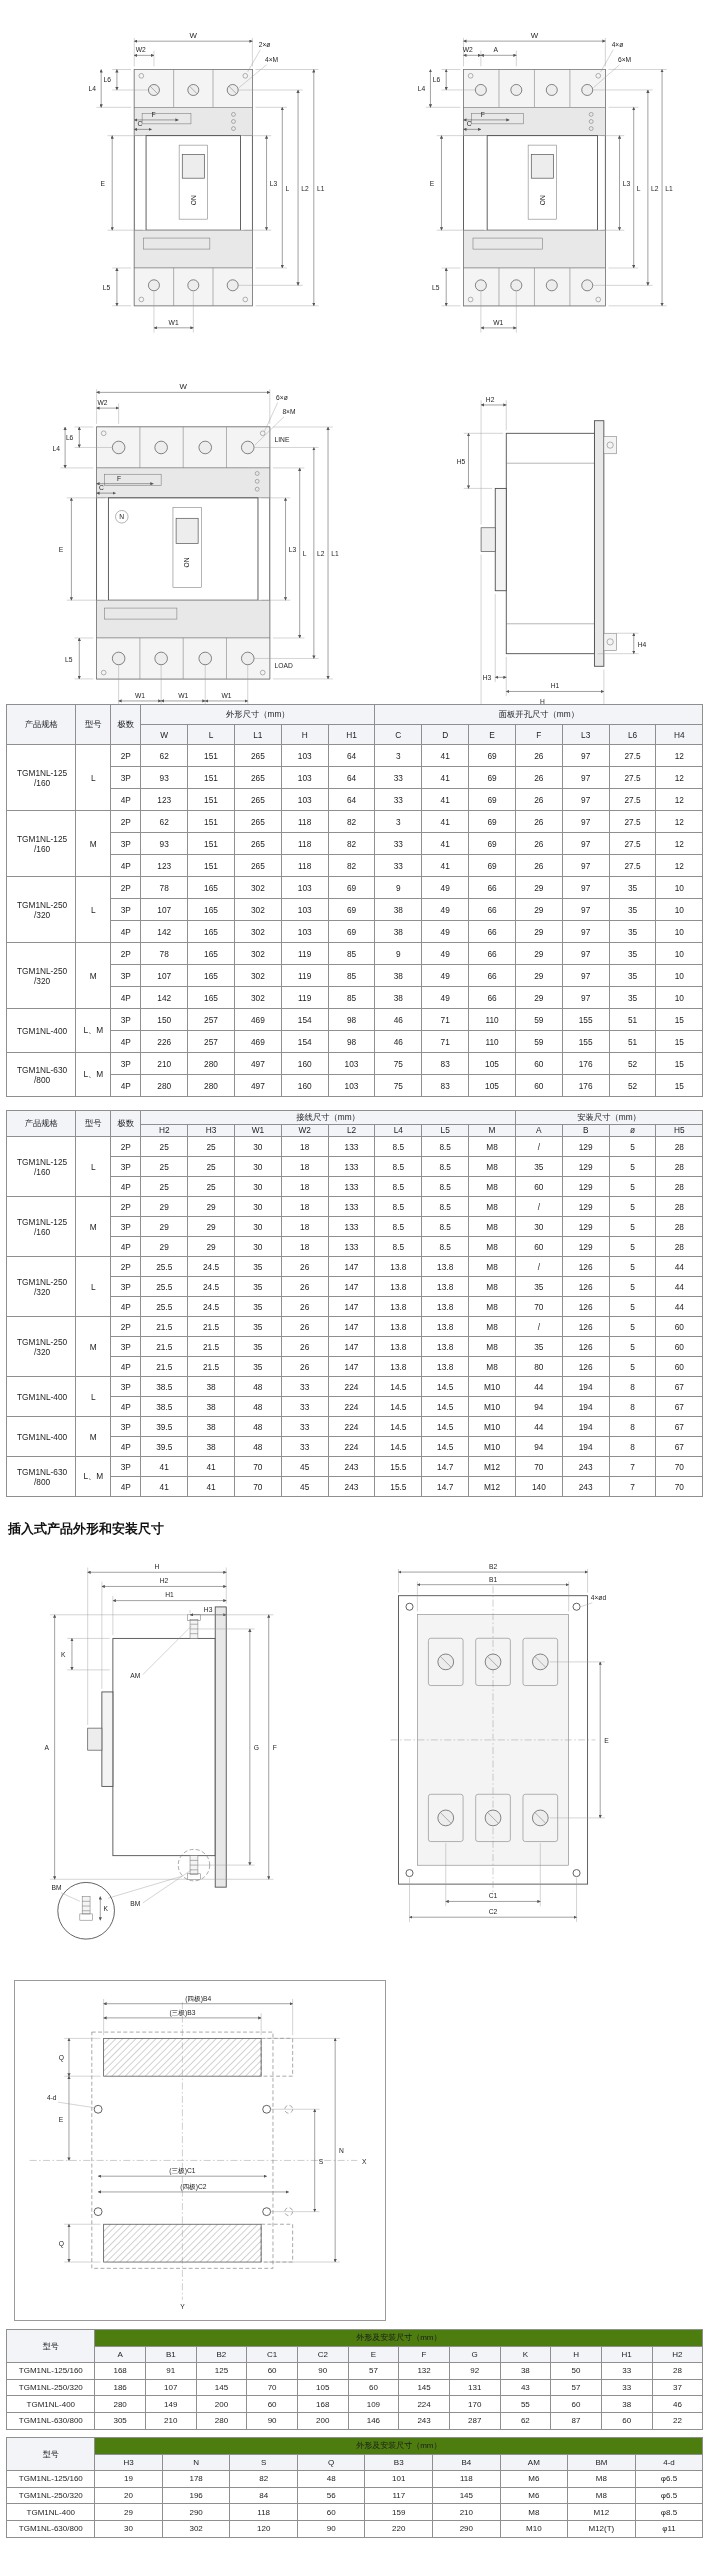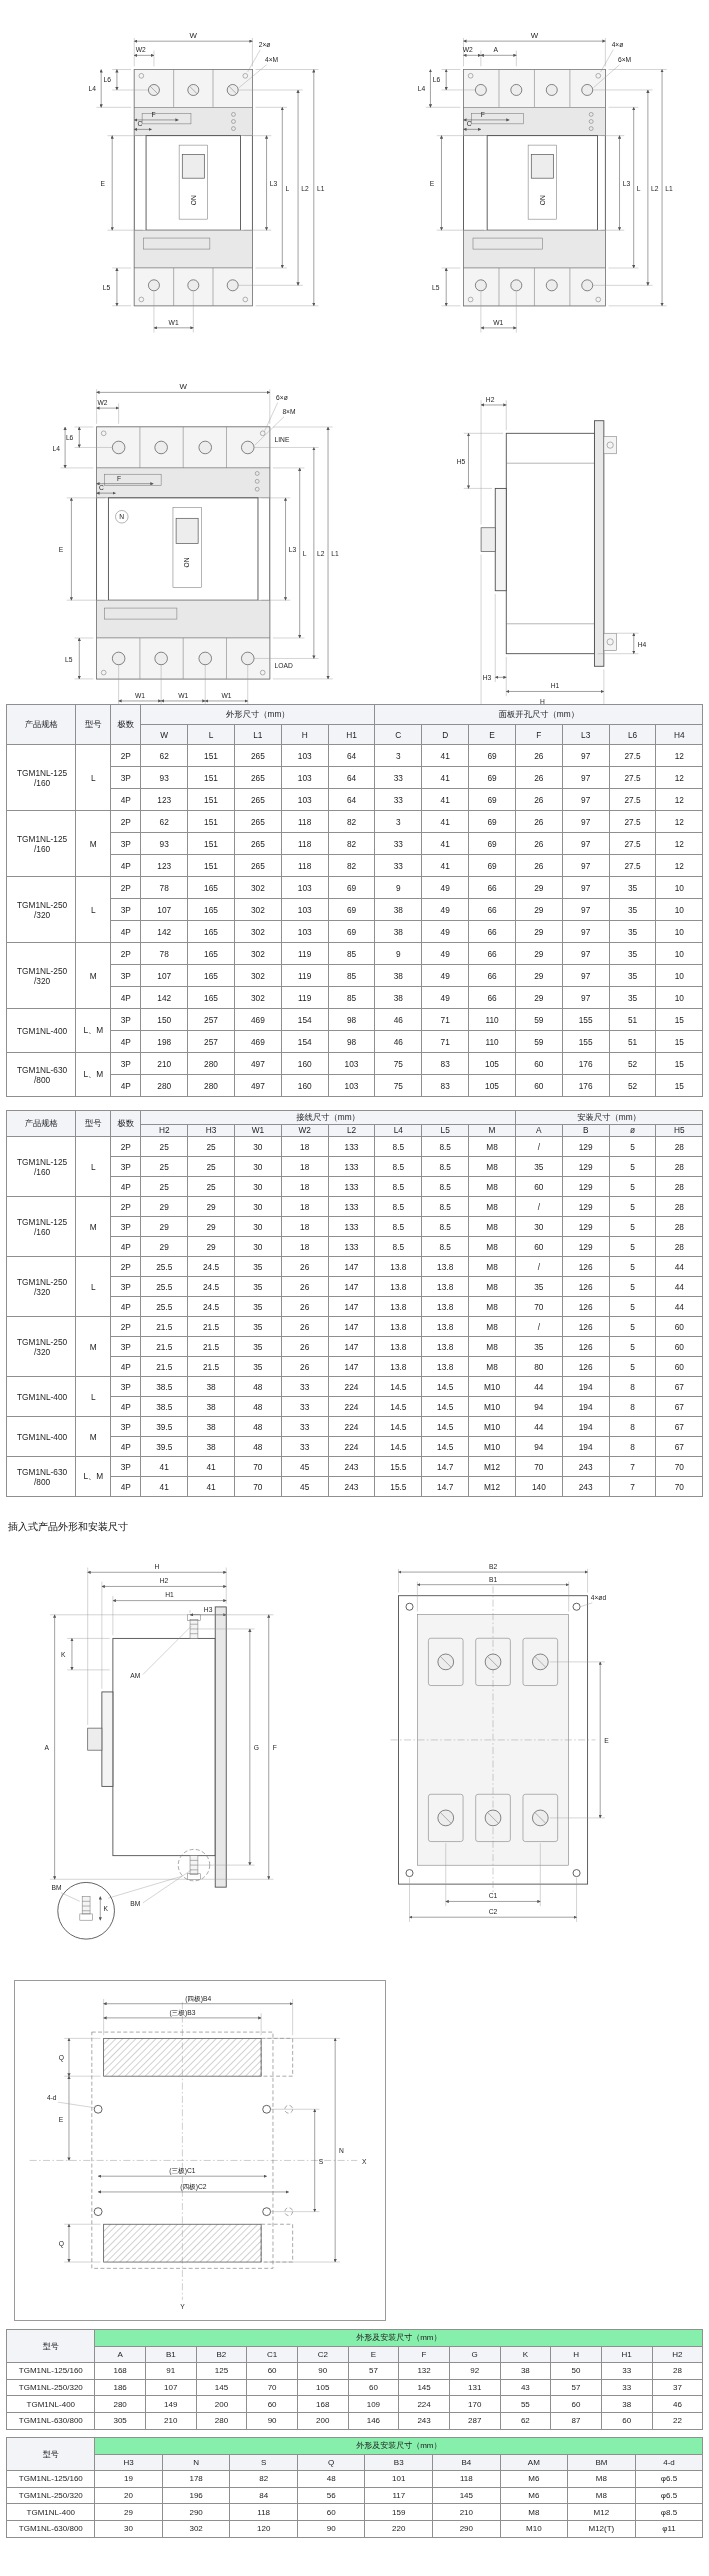--- a/index.html
+++ b/index.html
@@ -8,22 +8,22 @@
 #page{position:relative;width:709px;height:2576px;background:#fff;overflow:hidden}
 .abs{position:absolute}
 table{border-collapse:collapse;table-layout:fixed;width:697px;background:#fff}
 th,td{border:0.8px solid #8f8f8f;font-size:8.3px;text-align:center;padding:0.8px 1.6px;color:#1d1d1d;font-weight:normal;overflow:hidden}
 th{background:#f2f4f8}
 .bigtbl th{height:20px}
 .bigtbl td{height:22px}
 .t2tbl td{height:20px}
 .cp{text-align:center;padding-left:3.2px}
 .smalltbl th,.smalltbl td{height:16.6px;font-size:8px}
-.smalltbl th.grp{background:#86efac}
-.sec-title{position:absolute;font-size:10px;font-weight:normal;color:#111}
+.smalltbl th.grp{background:#4d7c0f}
+.sec-title{position:absolute;font-size:13px;font-weight:bold;color:#111}
 .note{position:absolute;font-size:8.7px;color:#222}
 svg{position:absolute;overflow:visible}
 .o{fill:none;stroke:#4a4a4a;stroke-width:1.1}
 .t{fill:none;stroke:#787878;stroke-width:.7}
 .f1{fill:#f4f4f4}
 .f2{fill:#e8e8e8}
 .scr{fill:#ededed;stroke:#555;stroke-width:.9}
 .d{stroke:#555;stroke-width:.7;fill:none}
 .x{stroke:#9a9a9a;stroke-width:.55;fill:none}
 .dsh{fill:none;stroke:#777;stroke-width:.8;stroke-dasharray:5 3}
@@ -618,21 +618,21 @@
           <td>46</td>
           <td>71</td>
           <td>110</td>
           <td>59</td>
           <td>155</td>
           <td>51</td>
           <td>15</td>
         </tr>
         <tr>
           <td>4P</td>
-          <td>198</td>
+          <td>226</td>
           <td>257</td>
           <td>469</td>
           <td>154</td>
           <td>98</td>
           <td>46</td>
           <td>71</td>
           <td>110</td>
           <td>59</td>
           <td>155</td>
           <td>51</td>

